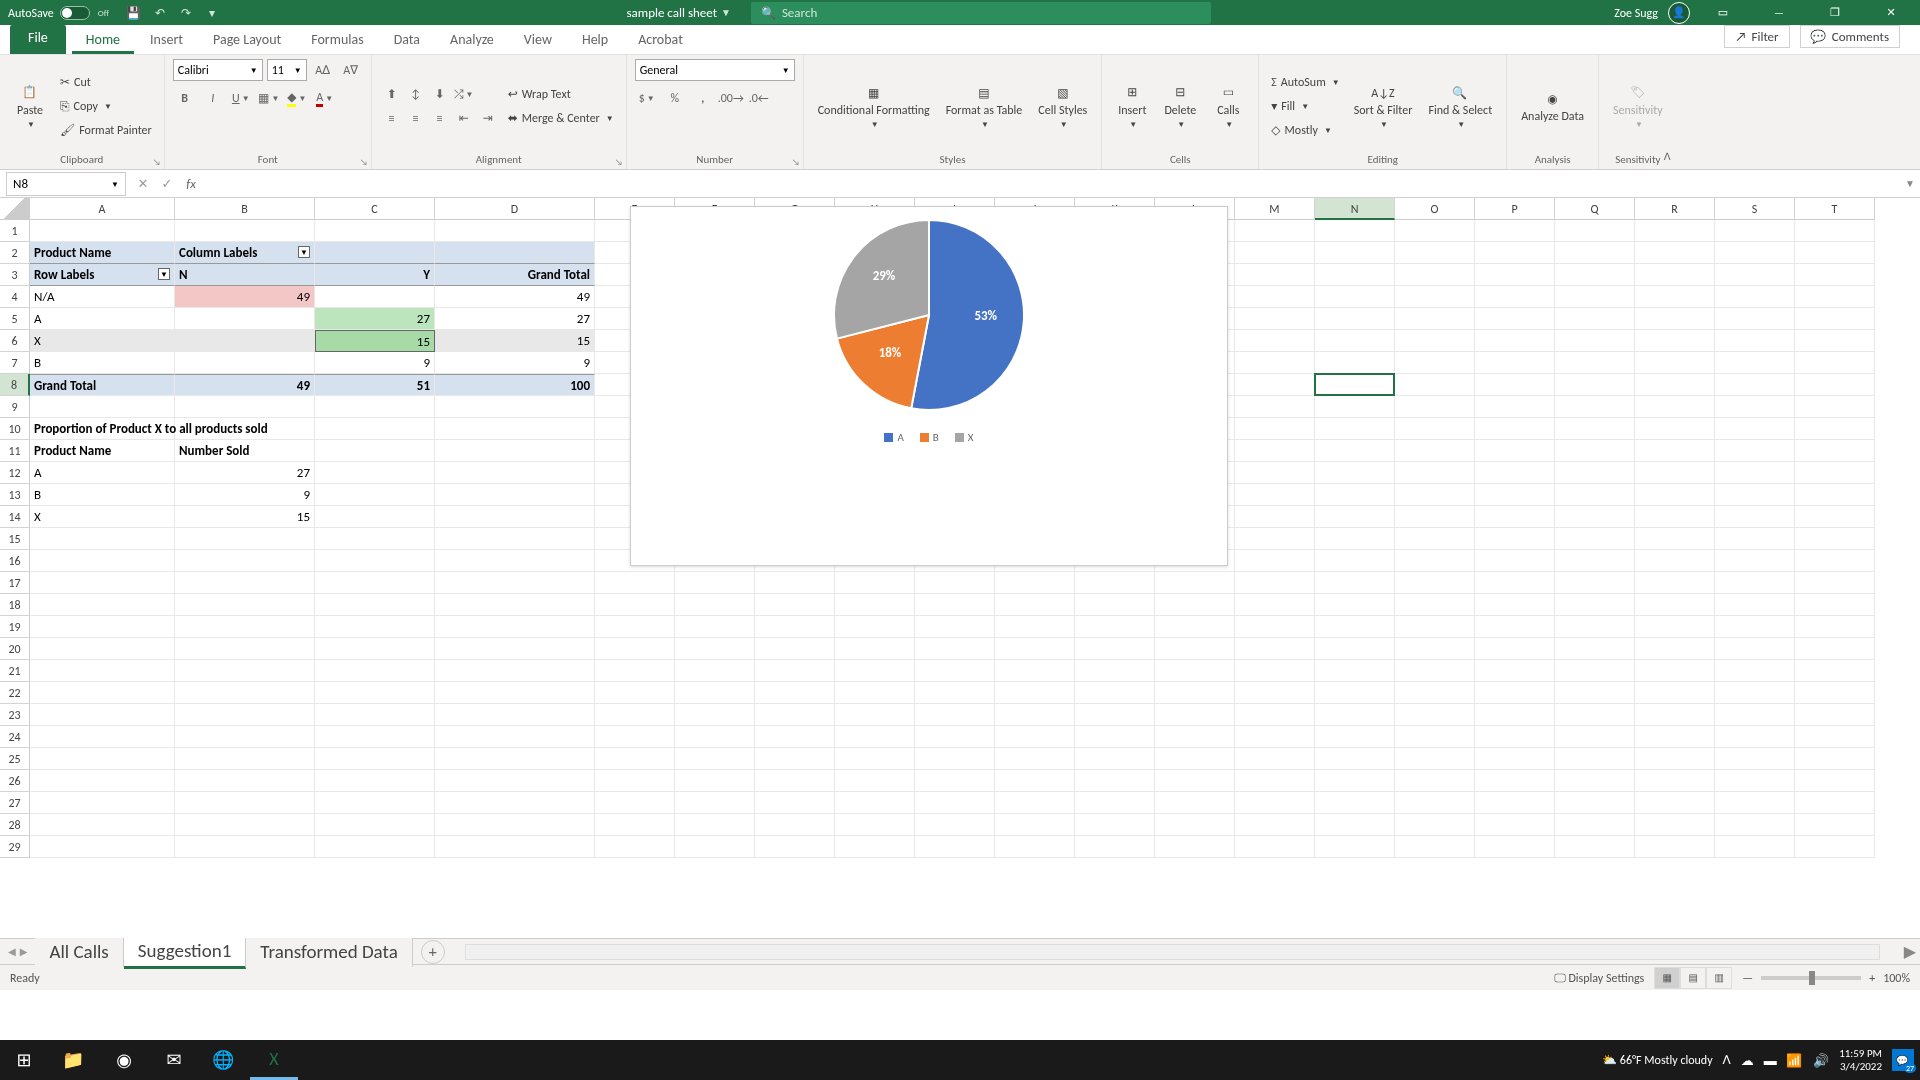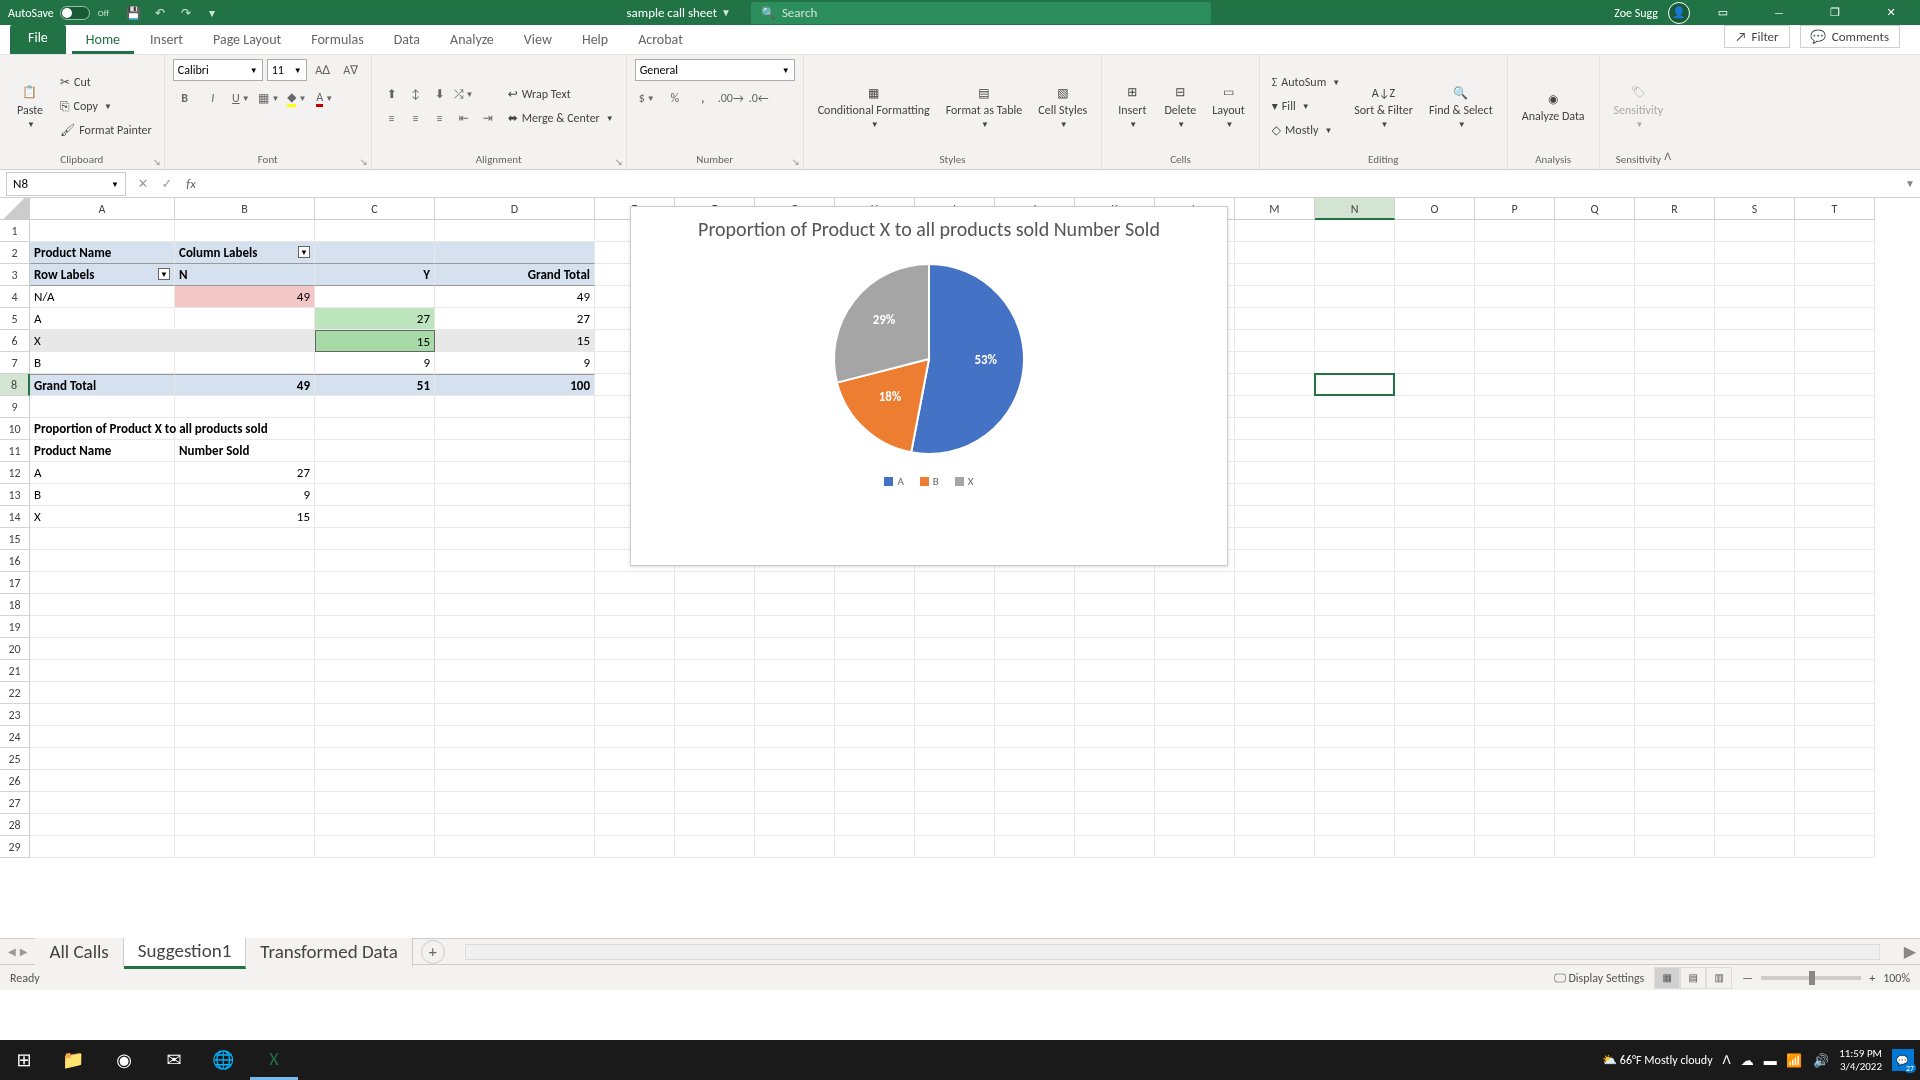--- a/index.html
+++ b/index.html
@@ -328,21 +328,21 @@
           <span>Insert</span>
           <span class="dropdown-arrow">▼</span>
         </div>
       <div class="big-btn">
           <div class="icon-sq">⊟</div>
           <span>Delete</span>
           <span class="dropdown-arrow">▼</span>
         </div>
       <div class="big-btn">
           <div class="icon-sq">▭</div>
-          <span>Layout</span>
+          <span>Calls</span>
           <span class="dropdown-arrow">▼</span>
         </div>
     </div>
     <div class="group-label">Cells</div>
   </div>
 
   <div class="ribbon-group">
     <div class="group-body">
       <div class="stack">
         <div class="stack-row">
@@ -1101,21 +1101,20 @@
         <div class="cell" style="width: 80px;"></div>
         <div class="cell" style="width: 80px;"></div>
         <div class="cell" style="width: 80px;"></div>
         <div class="cell" style="width: 80px;"></div>
         <div class="cell" style="width: 80px;"></div>
       </div>
     </div>
   <div class="active-cell" id="active-cell" style="left: 1314px; top: 175px; width: 81px; height: 23px;"></div>
 
   <div class="chart-box">
-    <div class="chart-title">Proportion of Product X to all products sold Number Sold</div>
     <div class="pie-wrap">
       <svg width="240" height="200" id="pie-svg">
           <path d="M120,100 L120,5 A95,95 0 1 1 102.19877511435614,193.31728881922544 Z" fill="#4472c4" stroke="#fff" stroke-width="2"></path>
           <text x="176.74703198237557" y="105.36417385915533" fill="#fff" font-size="13" font-weight="600" text-anchor="middle">53%</text>
           <path d="M120,100 L102.19877511435614,193.31728881922544 A95,95 0 0 1 27.984599692780037,123.62553928066117 Z" fill="#ed7d31" stroke="#fff" stroke-width="2"></path>
           <text x="80.98081496206474" y="141.55121176302046" fill="#fff" font-size="13" font-weight="600" text-anchor="middle">18%</text>
           <path d="M120,100 L27.984599692780037,123.62553928066117 A95,95 0 0 1 119.99999999999999,5 Z" fill="#a5a5a5" stroke="#fff" stroke-width="2"></path>
           <text x="74.96116429458567" y="65.06429794178032" fill="#fff" font-size="13" font-weight="600" text-anchor="middle">29%</text>
         </svg>
     </div>

